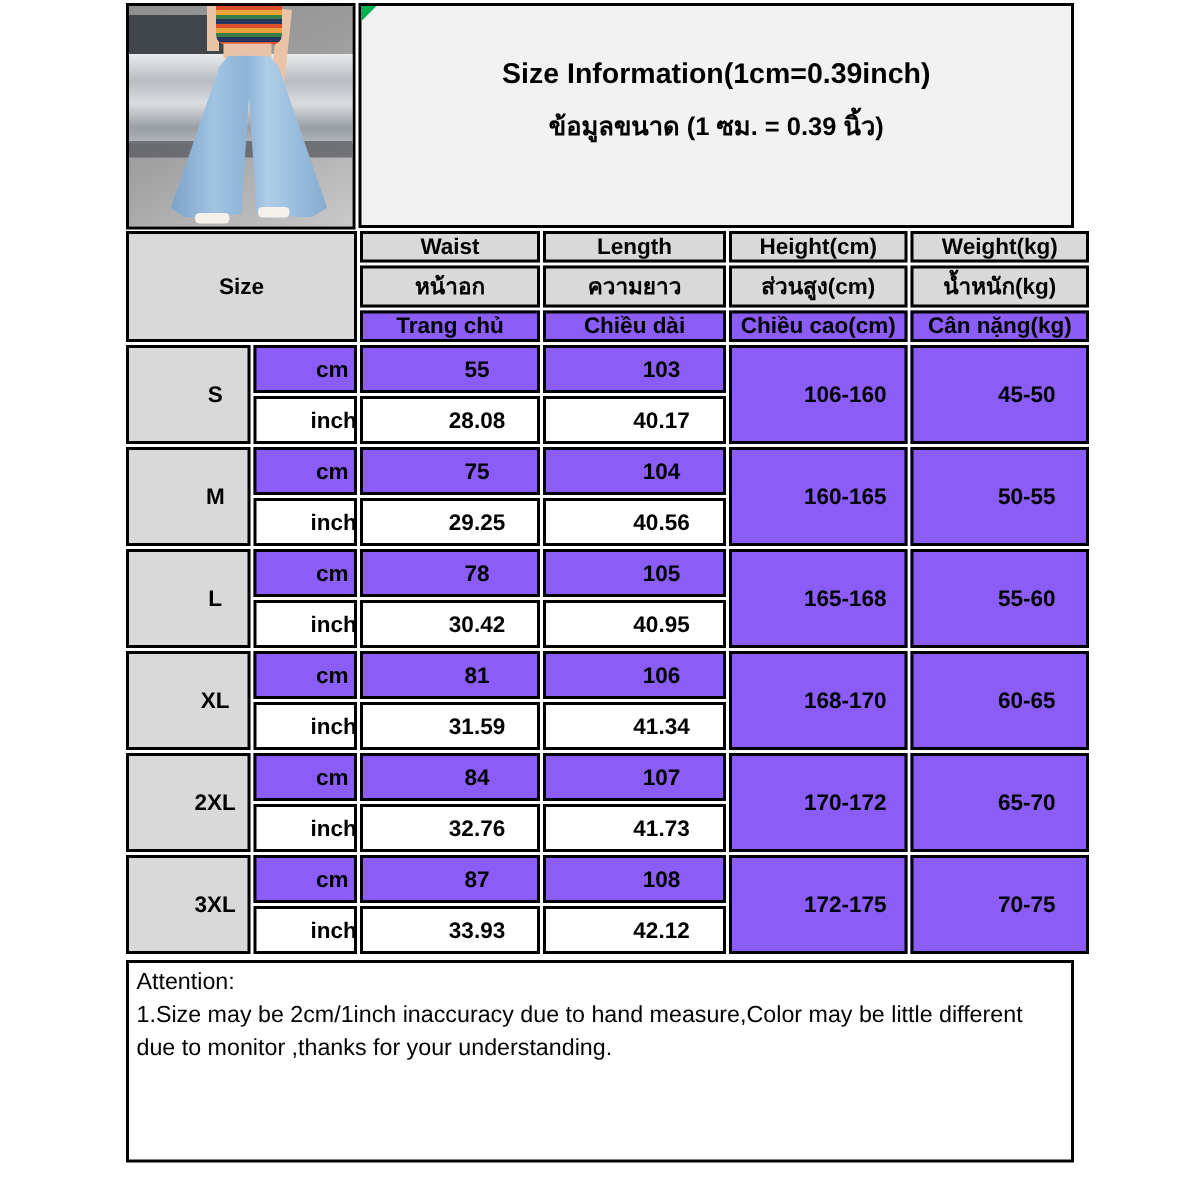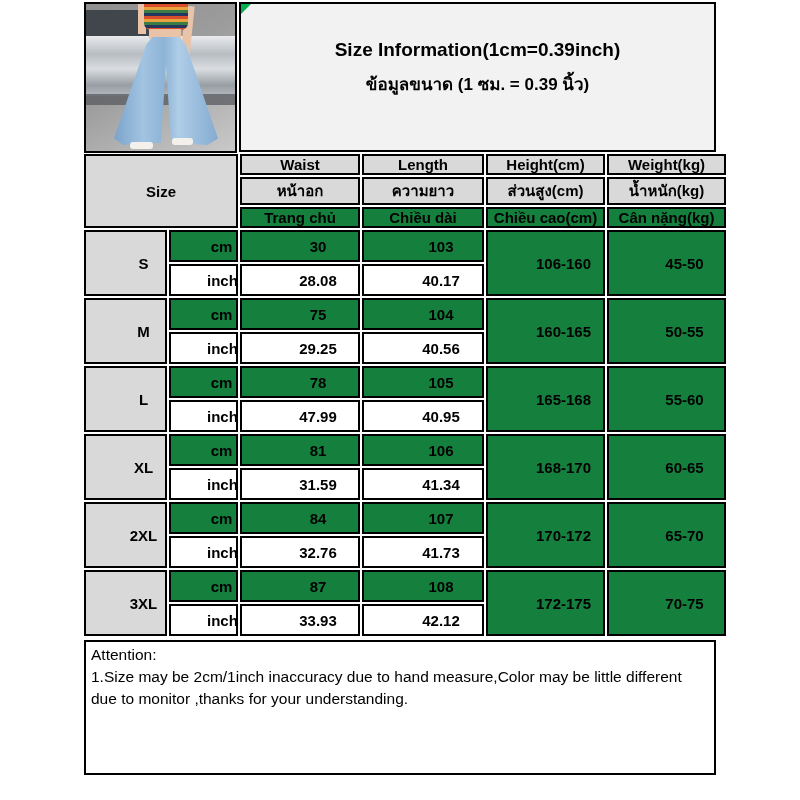--- a/index.html
+++ b/index.html
@@ -52,21 +52,21 @@
     border-collapse:separate; border-spacing:2px;
     width:636px; margin-left:-2px; table-layout:fixed; margin-top:0;
   }
   .size-table th, .size-table td {
     border:2px solid #000; text-align:center; vertical-align:middle;
     font-weight:bold; font-size:15px; overflow:hidden; white-space:nowrap;
   }
   .size-table tr.hdr   > * { height:20px; }
   .size-table tr.data  > * { height:32px;padding-left:36px; }
   .bg-gray  { background:#d9d9d9; }
-  .bg-light { background:#15803d; }
+  .bg-light { background:#8b5cf6; }
   .bg-white { background:#ffffff; }
   .size-cell { font-size:28px; font-weight:bold; }
   .th-th { font-size:14px; }
 
   
   .attention-box {
     margin-top:2px; border:2px solid #000; background:#fff;
     height:135px; padding:2px 5px 2px 5px;
     font-size:15.5px; line-height:1.42; font-weight:normal;
   }
@@ -122,21 +122,21 @@
       <tr class="hdr">
         <th class="bg-light">Trang chủ</th>
         <th class="bg-light">Chiều dài</th>
         <th class="bg-light">Chiều cao(cm)</th>
         <th class="bg-light">Cân nặng(kg)</th>
       </tr>
 
       <tr class="data">
         <th class="bg-gray" rowspan="2">S</th>
         <td class="bg-light">cm</td>
-        <td class="bg-light">30</td>
+        <td class="bg-light">55</td>
         <td class="bg-light">103</td>
         <td class="bg-light" rowspan="2">106-160</td>
         <td class="bg-light" rowspan="2">45-50</td>
       </tr>
       <tr class="data">
         <td class="bg-white">inch</td>
         <td class="bg-white">28.08</td>
         <td class="bg-white">40.17</td>
       </tr>
 
@@ -157,21 +157,21 @@
       <tr class="data">
         <th class="bg-gray" rowspan="2">L</th>
         <td class="bg-light">cm</td>
         <td class="bg-light">78</td>
         <td class="bg-light">105</td>
         <td class="bg-light" rowspan="2">165-168</td>
         <td class="bg-light" rowspan="2">55-60</td>
       </tr>
       <tr class="data">
         <td class="bg-white">inch</td>
-        <td class="bg-white">47.99</td>
+        <td class="bg-white">30.42</td>
         <td class="bg-white">40.95</td>
       </tr>
 
       <tr class="data">
         <th class="bg-gray" rowspan="2">XL</th>
         <td class="bg-light">cm</td>
         <td class="bg-light">81</td>
         <td class="bg-light">106</td>
         <td class="bg-light" rowspan="2">168-170</td>
         <td class="bg-light" rowspan="2">60-65</td>

